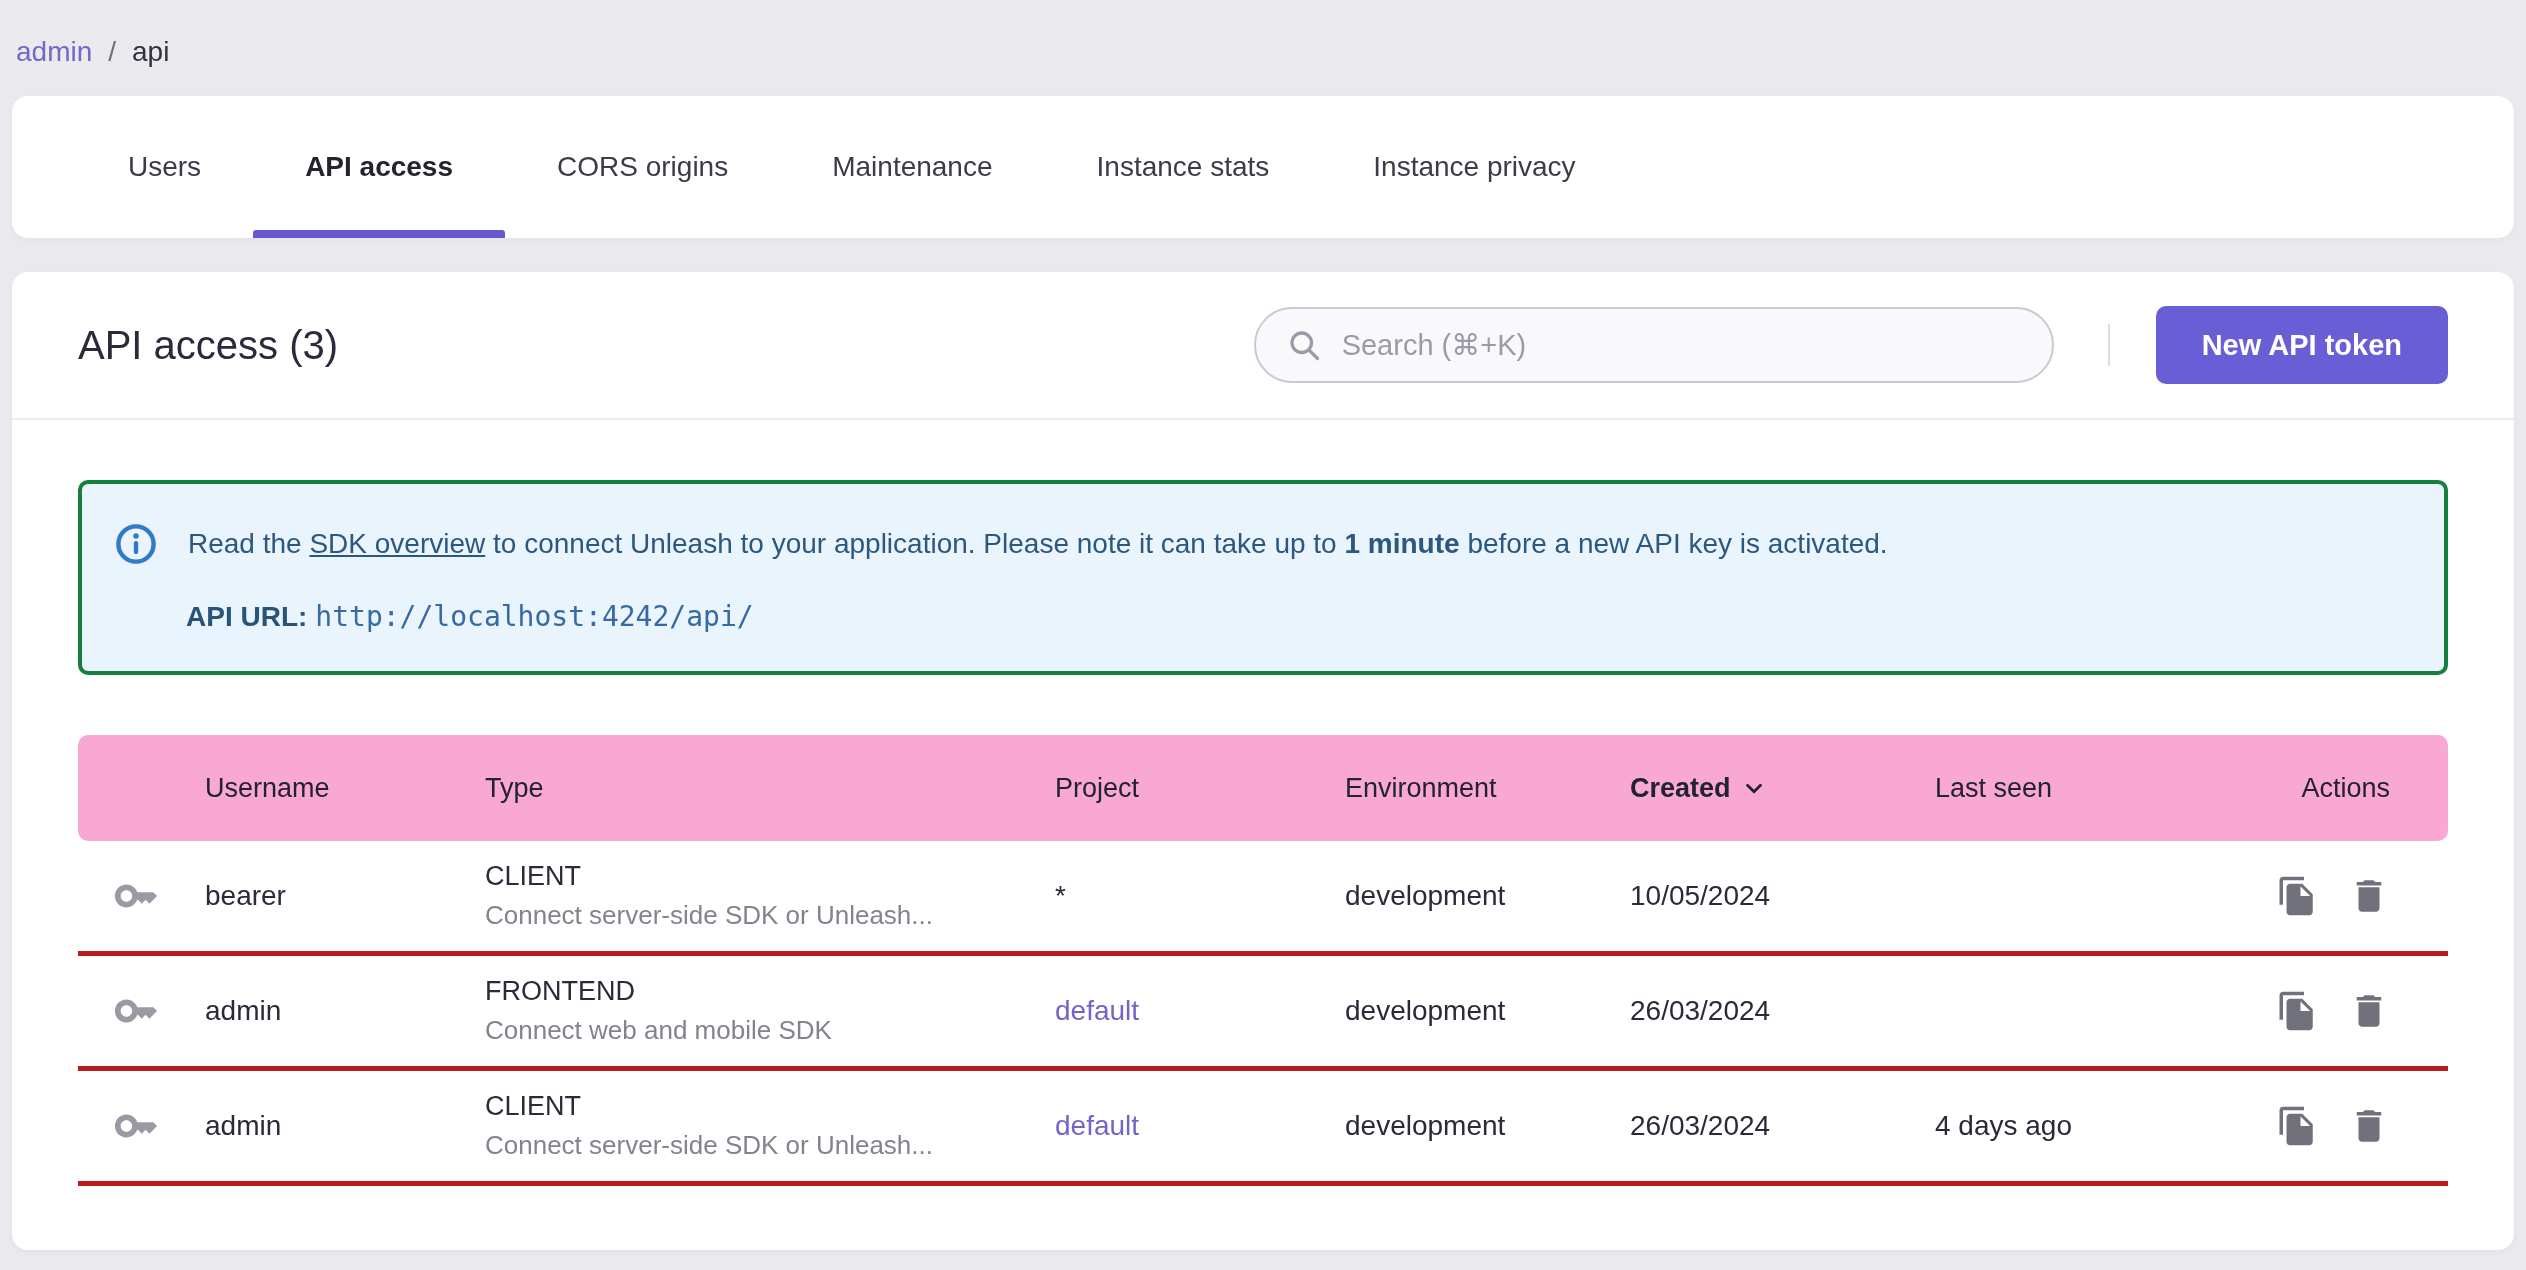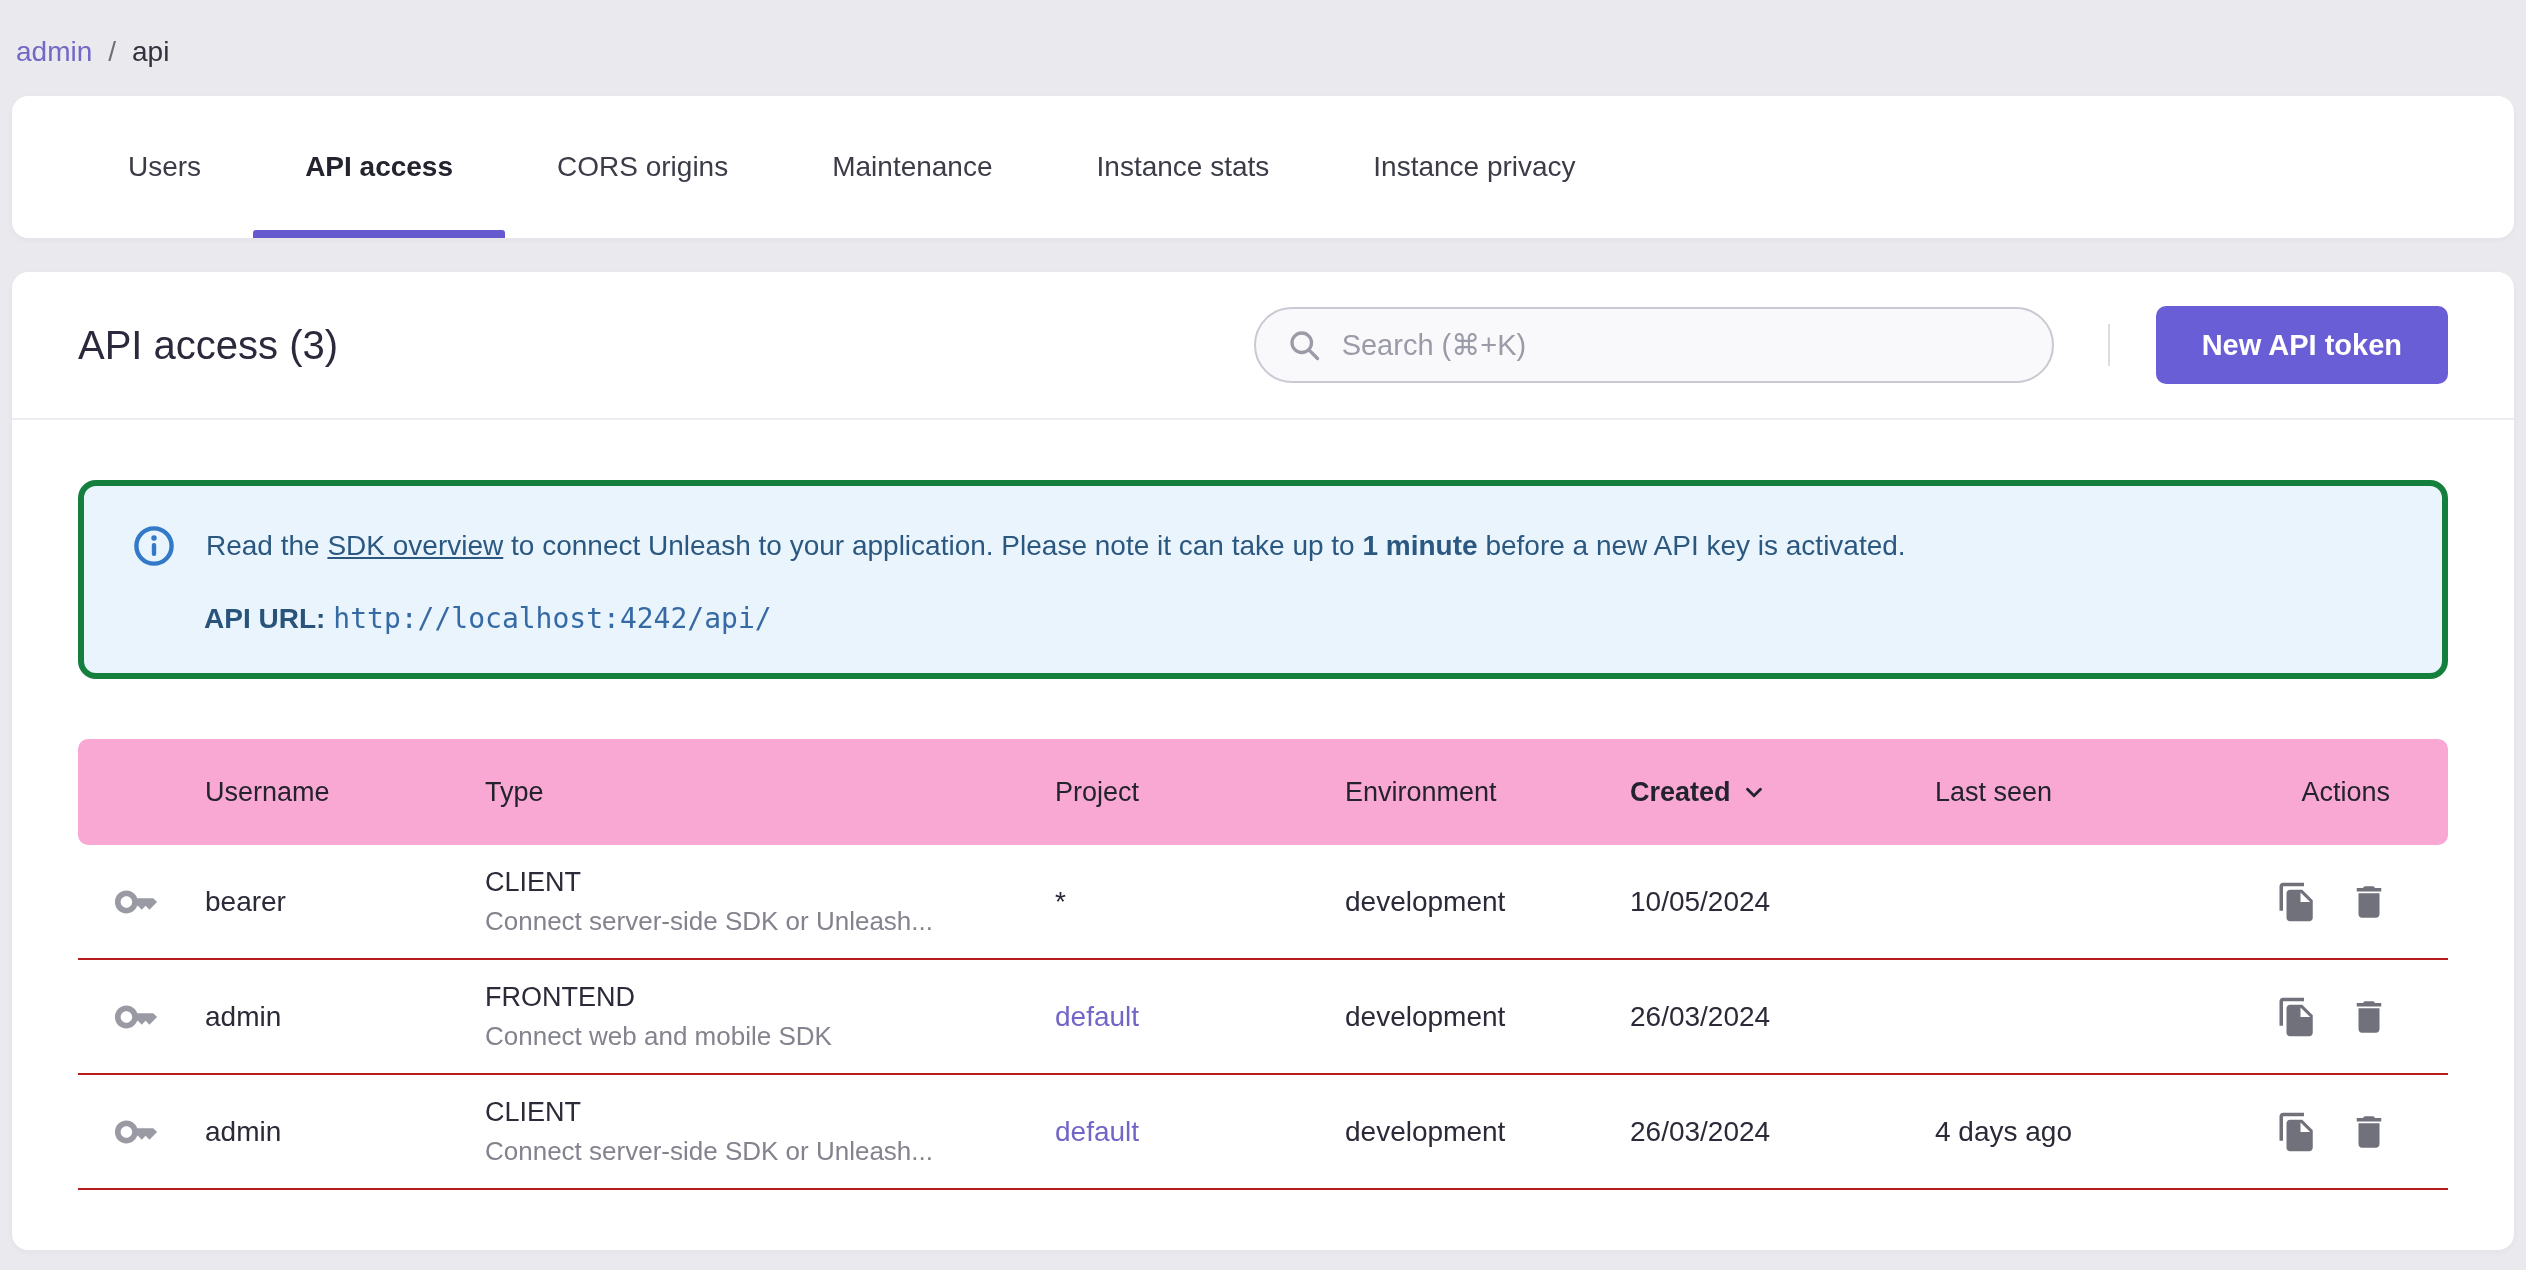--- a/index.html
+++ b/index.html
@@ -68,22 +68,22 @@
     height: 78px; padding: 0 46px; background: #6a5ed6; color: #ffffff;
     font-family: "Liberation Sans", sans-serif;
     font-weight: bold; font-size: 29px; border: none; border-radius: 10px;
     cursor: pointer; flex: none;
   }
 
   .card-body { padding: 60px 66px 0; }
 
   
   .alert {
-    background: #e9f4fc; border: 6px solid #15803d; border-radius: 18px;
-    padding: 38px 48px; color: #2b5880; font-size: 28px;
+    background: #e9f4fc; border: 4px solid #15803d; border-radius: 10px;
+    padding: 38px 32px; color: #2b5880; font-size: 28px;
   }
   .alert-line1 { display: flex; align-items: center; gap: 30px; }
   .alert-line1 svg { flex: none; }
   .alert-text { line-height: 1.4; }
   .sdk-link { color: #2b5880; text-decoration: underline; cursor: pointer; }
   .alert-line2 { margin-top: 34px; padding-left: 72px; }
   .api-url-label { font-weight: bold; color: #28537b; }
   .api-url-value {
     font-family: "DejaVu Sans Mono", monospace;
     color: #366aa4; font-size: 28px; margin-left: 8px;
@@ -97,21 +97,21 @@
     align-items: center;
   }
   .thead {
     height: 106px; background: #f9a8d4; border-radius: 10px;
     font-size: 27px; color: #23232e;
   }
   .th { white-space: nowrap; }
   .th-created { font-weight: bold; display: flex; align-items: center; gap: 10px; }
   .th-actions, .cell-actions { justify-self: stretch; text-align: right; padding-right: 58px; }
   .trow {
-    height: 115px; border-bottom: 2px solid #b91c1c;
+    height: 115px; border-bottom: 5px solid #b91c1c;
     font-size: 28px; color: #2a2a38;
   }
   .cell-keyicon { padding-left: 30px; display: flex; align-items: center; }
   .type-main { font-size: 27px; color: #2a2a38; }
   .type-sub { font-size: 26px; color: #83838e; margin-top: 8px; }
   .project-link { color: #7165c8; cursor: pointer; }
   .cell-actions { display: flex; justify-content: flex-end; gap: 28px; align-items: center; }
   .icon-btn {
     background: none; border: none; padding: 0; cursor: pointer;
     width: 44px; height: 44px; display: flex; align-items: center; justify-content: center;

